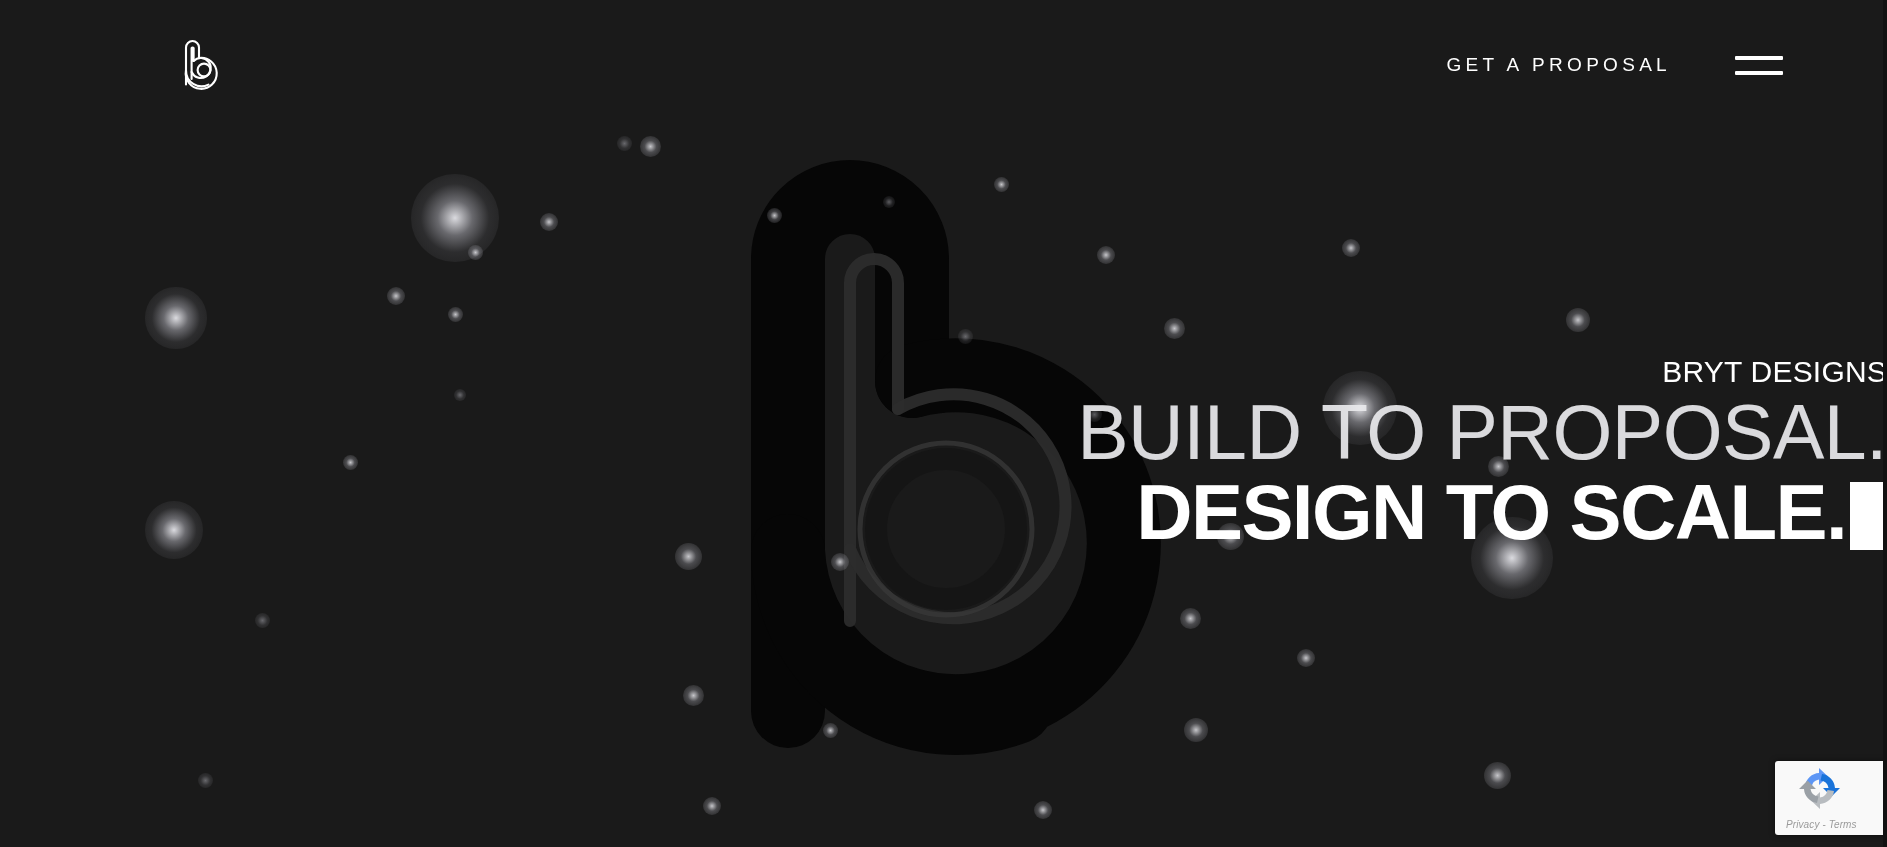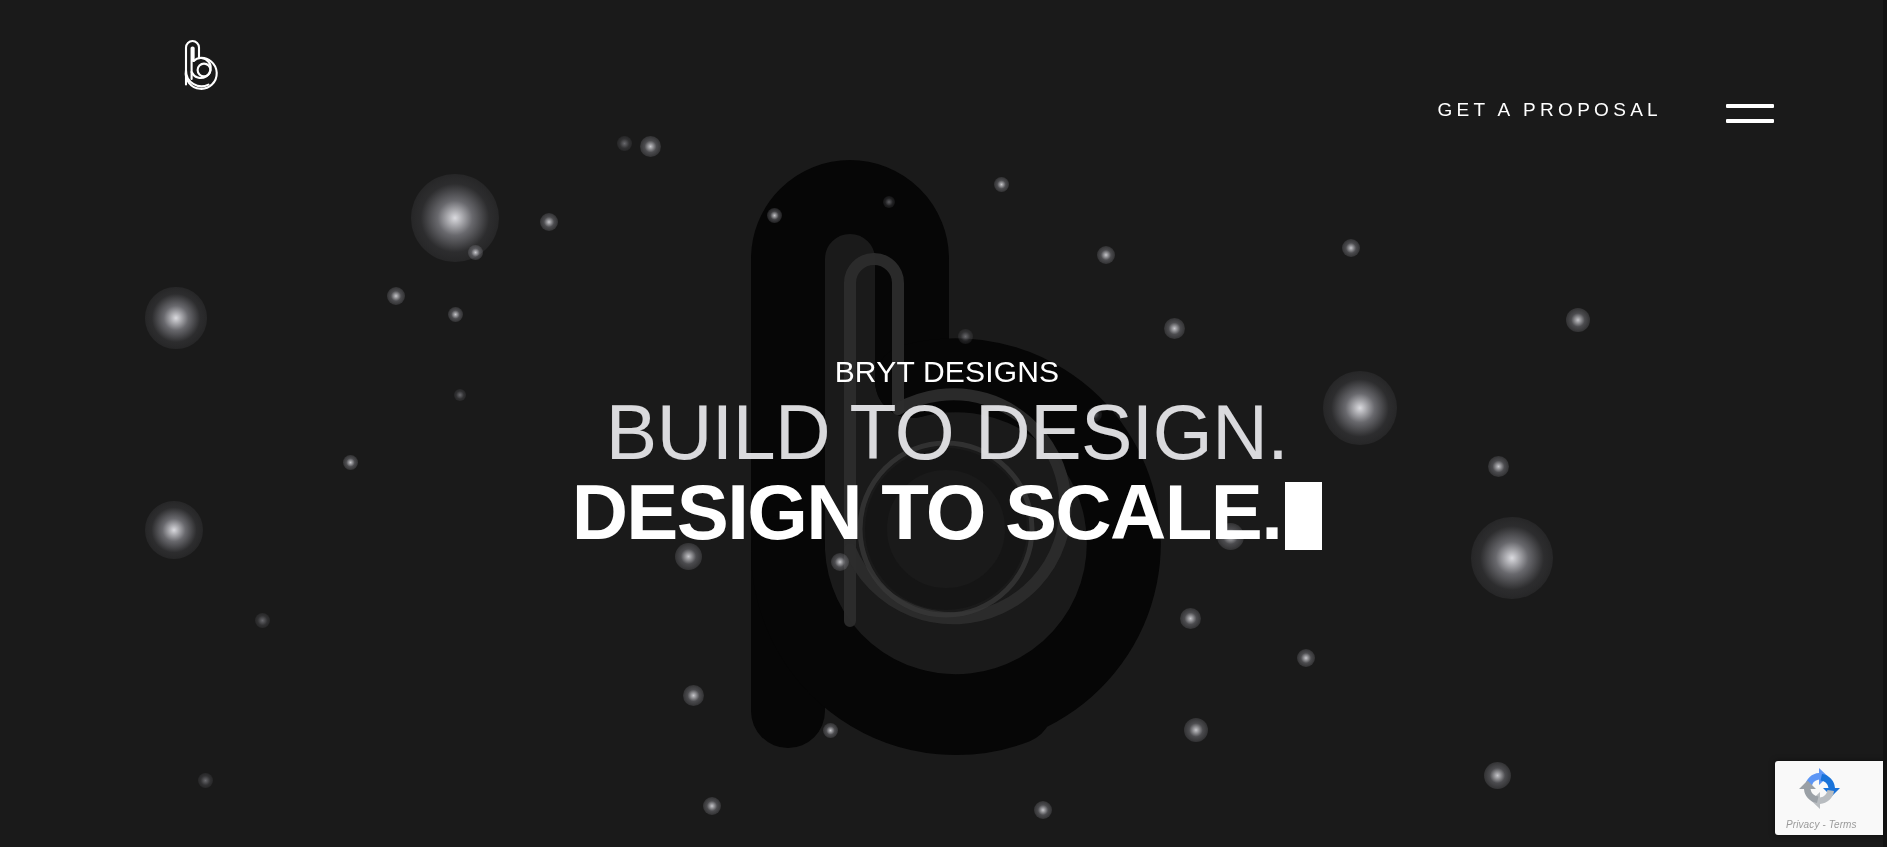--- a/index.html
+++ b/index.html
@@ -88,25 +88,25 @@
     left: 178px;
     top: 36px;
     width: 52px;
     height: 56px;
     cursor: pointer;
   }
   .brand-logo svg { display: block; width: 100%; height: 100%; }
 
   .header-right {
     position: absolute;
-    right: 11px;
+    right: 2px;
     top: 0;
     height: 130px;
     display: flex;
-    align-items: flex-end;
+    align-items: center;
   }
 
   .cta-link {
     color: #ffffff;
     font-size: 19px;
     font-weight: 400;
     letter-spacing: 4.3px;
     text-decoration: none;
     white-space: nowrap;
     line-height: 1;
@@ -136,21 +136,21 @@
     height: 4px;
     background: #ffffff;
     border-radius: 1px;
   }
 
   
   .hero-copy {
     position: absolute;
     left: 0; right: 0;
     top: 356px;
-    text-align: center;
+    text-align: right;
     z-index: 30;
     pointer-events: none;
     margin-left: 7px;
   }
 
   .eyebrow {
     color: #ffffff;
     font-size: 30px;
     font-weight: 400;
     letter-spacing: 0.2px;
@@ -300,21 +300,21 @@
         <div class="star faint" style="width: 15px; height: 15px; left: 616.5px; top: 135.5px;"></div>
         <div class="star tiny" style="width: 18px; height: 18px; left: 387px; top: 287px;"></div>
         <div class="star faint" style="width: 15px; height: 15px; left: 1086.5px; top: 406.5px;"></div>
         <div class="star faint" style="width: 15px; height: 15px; left: 254.5px; top: 612.5px;"></div>
         <div class="star faint" style="width: 15px; height: 15px; left: 957.5px; top: 328.5px;"></div>
       </div>
 
     <div class="hero-copy">
       <div class="eyebrow">BRYT DESIGNS</div>
       <h1 class="headline">
-        <span class="headline-line light">BUILD TO DESIGN.</span>
+        <span class="headline-line light">BUILD TO PROPOSAL.</span>
         <span class="headline-line bold"><span>DESIGN TO SCALE.</span><span class="type-caret"></span></span>
       </h1>
     </div>
   </section>
 
   <header class="site-header">
 
     <a class="brand-logo" href="#" aria-label="Bryt Designs">
       <svg viewBox="0 0 52 56" xmlns="http://www.w3.org/2000/svg" aria-hidden="true">
         <g fill="none" stroke="#ffffff" stroke-width="2.1" stroke-linecap="round" stroke-linejoin="round">

